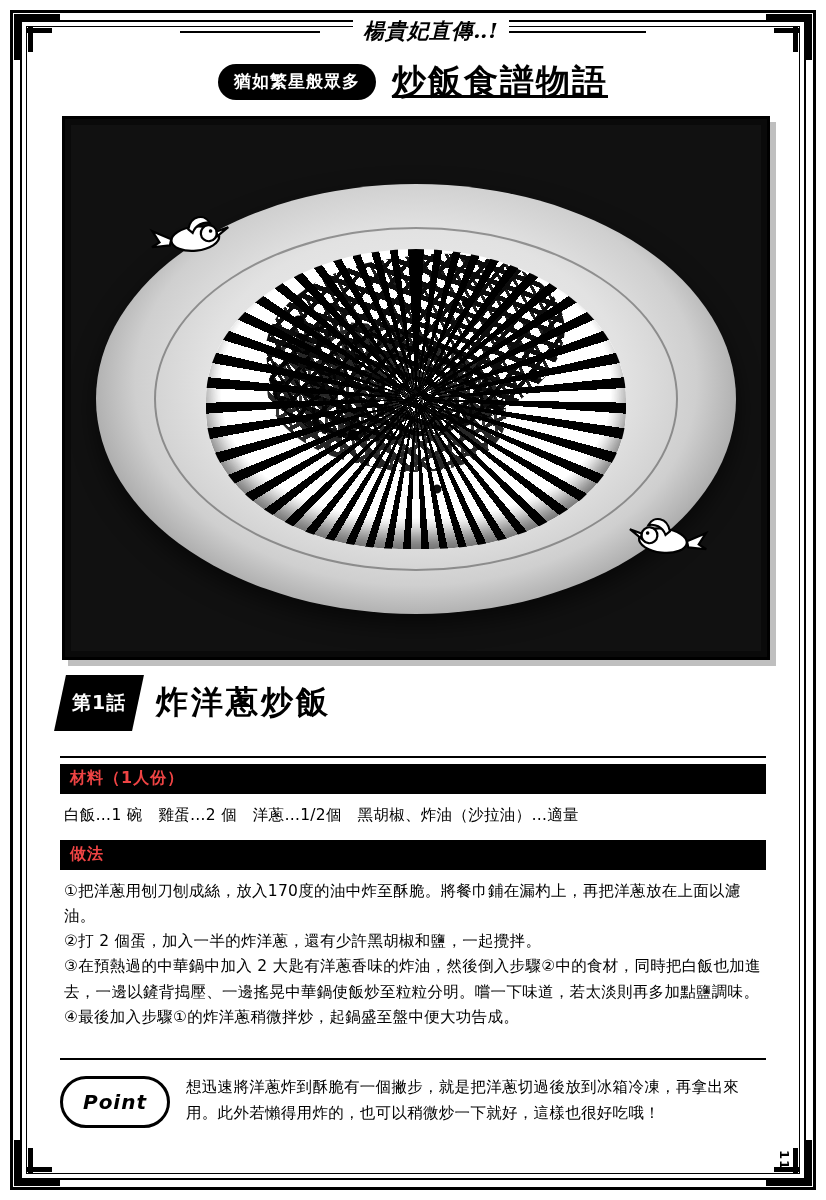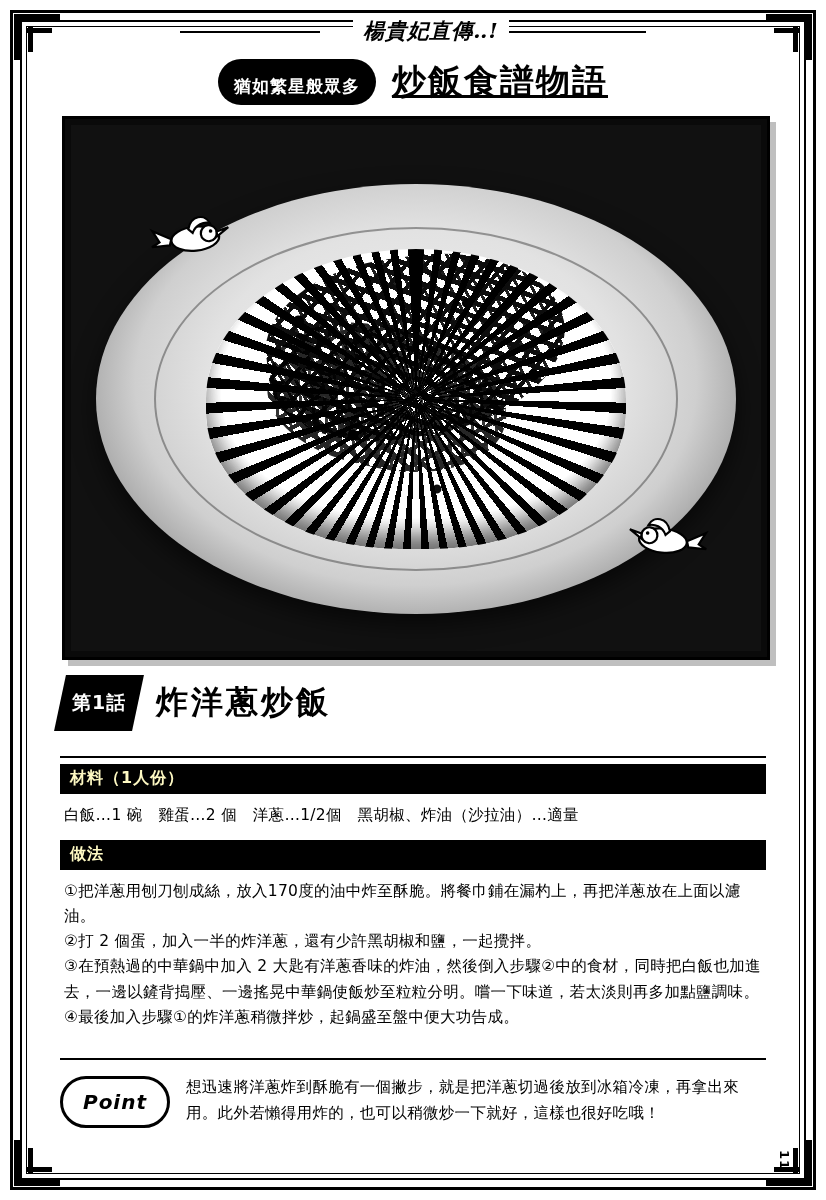--- a/index.html
+++ b/index.html
@@ -124,21 +124,21 @@
     align-items: center;
     justify-content: center;
     gap: 16px;
   }
   .pill {
     background: #000;
     color: #fff;
     border-radius: 999px;
     font-size: 17px;
     font-weight: bold;
-    padding: 16px 16px 7px 16px;
+    padding: 6px 16px 7px 16px;
     letter-spacing: 1px;
     white-space: nowrap;
     font-family: "DejaVu Sans", "Liberation Sans", sans-serif;
   }
   .main-title {
     font-size: 34px;
     font-weight: bold;
     letter-spacing: 2px;
     font-family: "DejaVu Sans", "Liberation Sans", sans-serif;
     white-space: nowrap;
@@ -274,21 +274,21 @@
     right: 60px;
     top: 756px;
   }
   .sec-hr {
     height: 2px;
     background: #000;
     margin: 0 0 6px 0;
   }
   .sec-header {
     background: #000;
-    color: #fef9c3;
+    color: #ef4444;
     font-size: 16px;
     font-weight: bold;
     padding: 4px 10px 5px 10px;
     letter-spacing: 1px;
     display: block;
   }
   .sec-body {
     font-size: 15.5px;
     line-height: 1.62;
     padding: 9px 4px 12px 4px;

